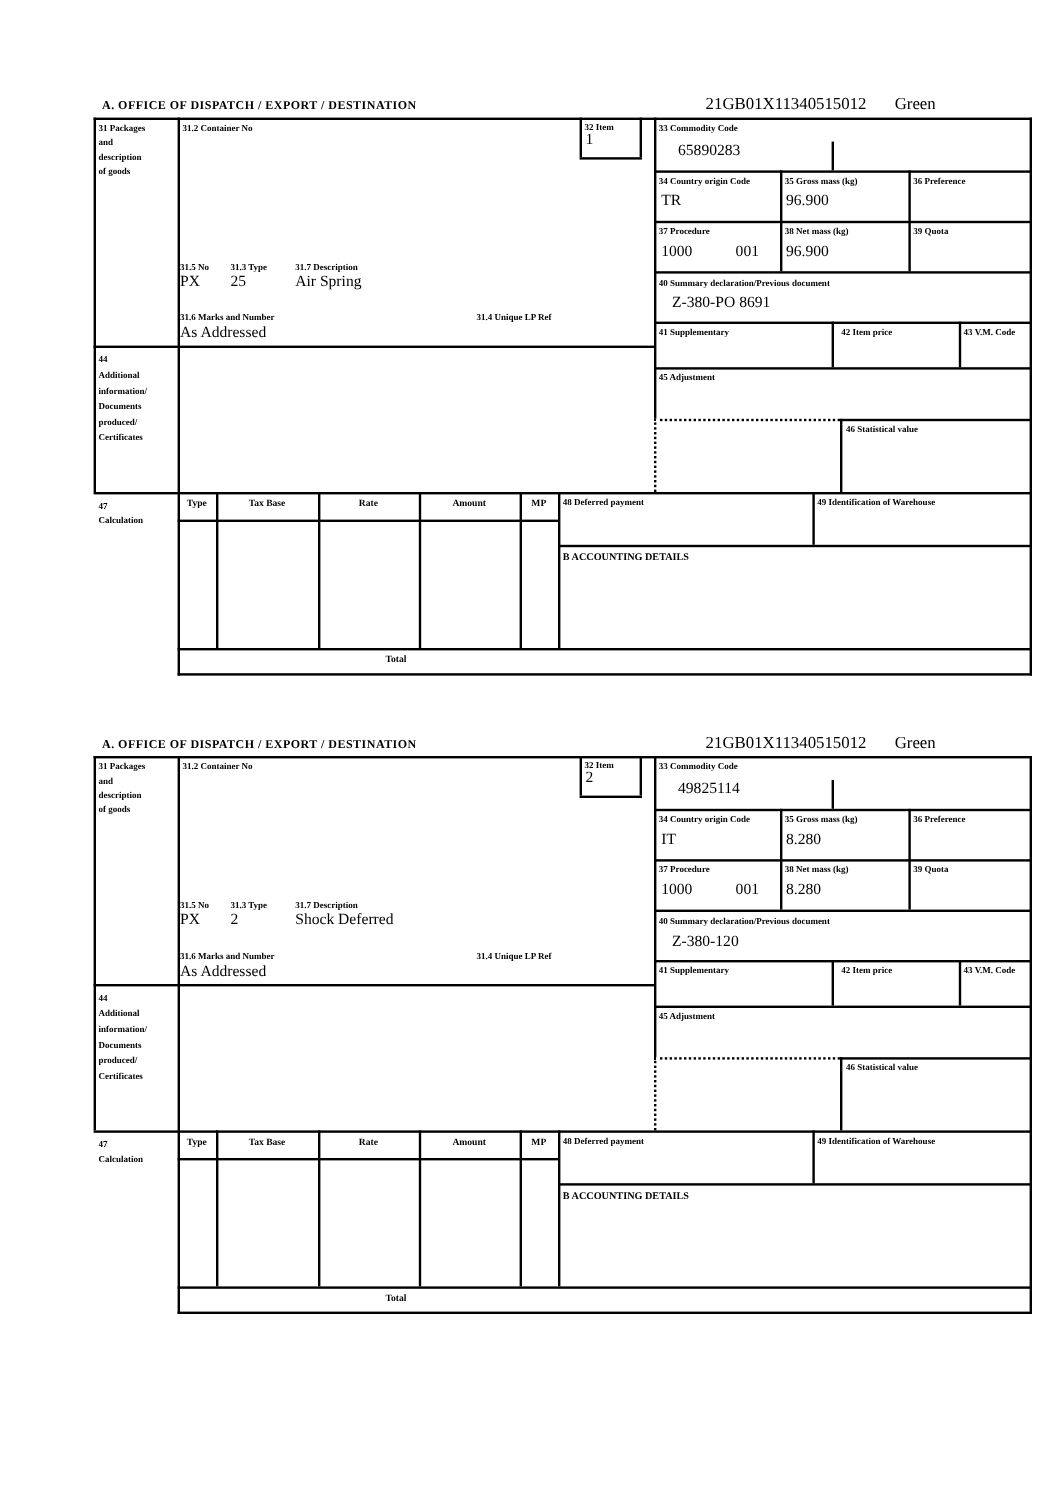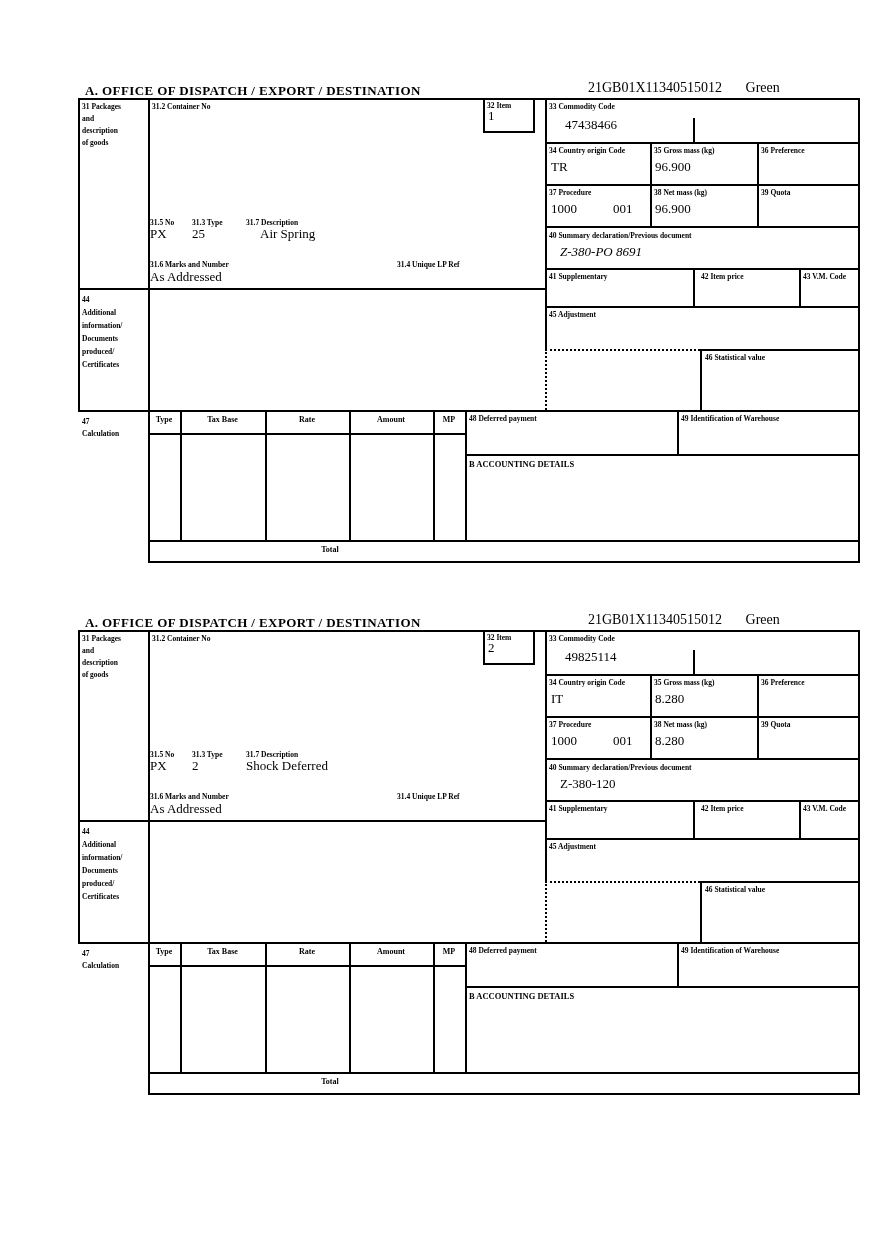--- a/index.html
+++ b/index.html
@@ -8,21 +8,21 @@
     font-family:"Liberation Serif", serif;position:relative;overflow:hidden;
   }
   .form{position:absolute;left:0;width:882px;height:532px;}
   .hl{position:absolute;height:2px;background:#000;}
   .vl{position:absolute;width:2px;background:#000;}
   .hld{position:absolute;height:0;border-top:2px dotted #000;}
   .vld{position:absolute;width:0;border-left:2px dotted #000;}
   .lbl{position:absolute;font-weight:bold;font-size:7.5px;line-height:9px;white-space:nowrap;}
   .blk{position:absolute;font-weight:bold;font-size:7.5px;white-space:nowrap;}
   .val{position:absolute;font-size:13px;line-height:14px;white-space:nowrap;}
-  .ofc{position:absolute;font-weight:bold;font-size:13px;letter-spacing:0.4px;white-space:nowrap;}
+  .ofc{position:absolute;font-weight:bold;font-size:10px;letter-spacing:0.4px;white-space:nowrap;}
   .ref{position:absolute;font-size:14px;white-space:nowrap;}
   .cch{position:absolute;font-weight:bold;font-size:8px;text-align:center;}
   .acc{position:absolute;font-weight:bold;font-size:8.5px;white-space:nowrap;}
 </style>
 </head>
 <body>
 
 <section class="form" id="form-1" style="top:80px;">
 
   <div class="ofc" style="left:85px;top:3px;">A. OFFICE OF DISPATCH / EXPORT / DESTINATION</div>
@@ -88,44 +88,44 @@
 
   <div class="lbl" style="left:152px;top:22px;">31.2 Container No</div>
   <div class="lbl" style="left:487px;top:21px;">32 Item</div>
   <div class="val" style="left:488px;top:29px;">1</div>
 
   <div class="lbl" style="left:150px;top:138px;">31.5 No</div>
   <div class="lbl" style="left:192px;top:138px;">31.3 Type</div>
   <div class="lbl" style="left:246px;top:138px;">31.7 Description</div>
   <div class="val" style="left:150px;top:147px;">PX</div>
   <div class="val" style="left:192px;top:147px;">25</div>
-  <div class="val" style="left:260px;top:147px;">Air Spring</div>
+  <div class="val" style="left:246px;top:147px;">Air Spring</div>
 
   <div class="lbl" style="left:150px;top:180px;">31.6 Marks and Number</div>
   <div class="lbl" style="left:397px;top:180px;">31.4 Unique LP Ref</div>
   <div class="val" style="left:150px;top:190px;">As Addressed</div>
 
   <div class="lbl" style="left:549px;top:22px;">33 Commodity Code</div>
-  <div class="val" style="left:565px;top:38px;">47438466</div>
+  <div class="val" style="left:565px;top:38px;">65890283</div>
 
   <div class="lbl" style="left:549px;top:66px;">34 Country origin Code</div>
   <div class="val" style="left:551px;top:80px;">TR</div>
   <div class="lbl" style="left:654px;top:66px;">35 Gross mass (kg)</div>
   <div class="val" style="left:655px;top:80px;">96.900</div>
   <div class="lbl" style="left:761px;top:66px;">36 Preference</div>
 
   <div class="lbl" style="left:549px;top:108px;">37 Procedure</div>
   <div class="val" style="left:551px;top:122px;">1000</div>
   <div class="val" style="left:613px;top:122px;">001</div>
   <div class="lbl" style="left:654px;top:108px;">38 Net mass (kg)</div>
   <div class="val" style="left:655px;top:122px;">96.900</div>
   <div class="lbl" style="left:761px;top:108px;">39 Quota</div>
 
   <div class="lbl" style="left:549px;top:151px;">40 Summary declaration/Previous document</div>
-  <div class="val" style="left:560px;top:165px;font-style:italic;">Z-380-PO 8691</div>
+  <div class="val" style="left:560px;top:165px;">Z-380-PO 8691</div>
 
   <div class="lbl" style="left:549px;top:192px;">41 Supplementary</div>
   <div class="lbl" style="left:701px;top:192px;">42 Item price</div>
   <div class="lbl" style="left:803px;top:192px;">43 V.M. Code</div>
 
   <div class="lbl" style="left:549px;top:230px;">45 Adjustment</div>
   <div class="lbl" style="left:705px;top:273px;">46 Statistical value</div>
 
   <div class="cch" style="left:148px;top:335px;width:32px;">Type</div>
   <div class="cch" style="left:180px;top:335px;width:85px;">Tax Base</div>

